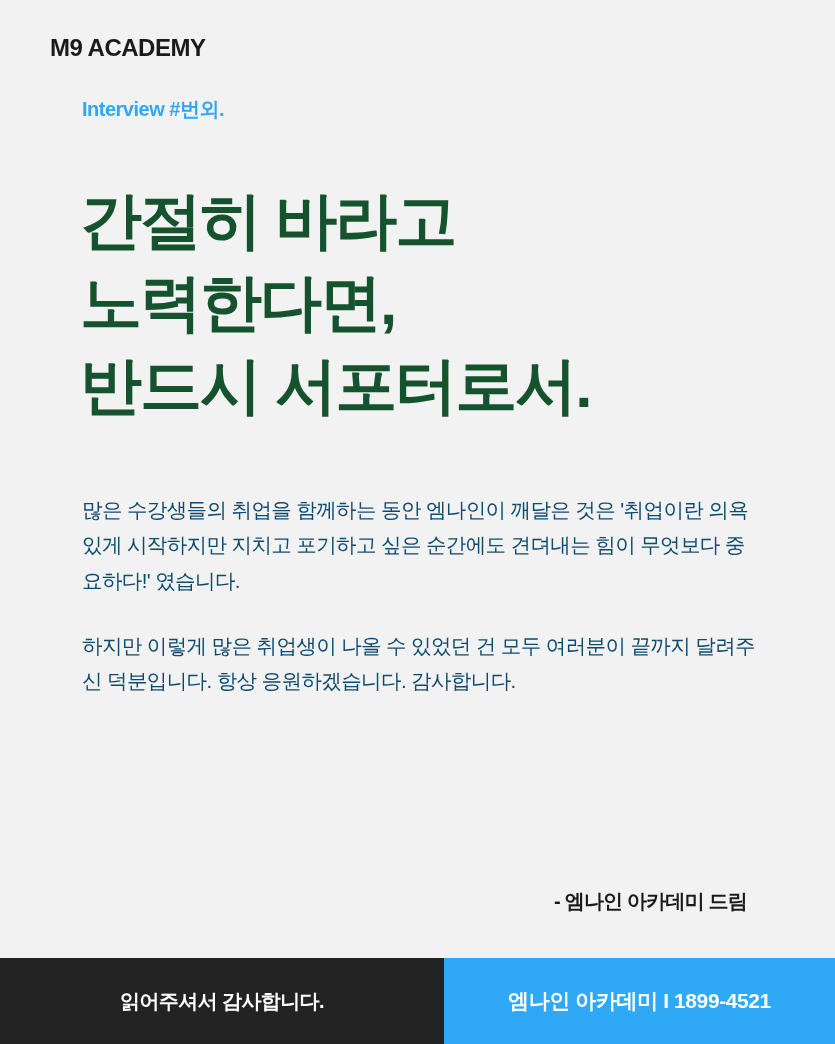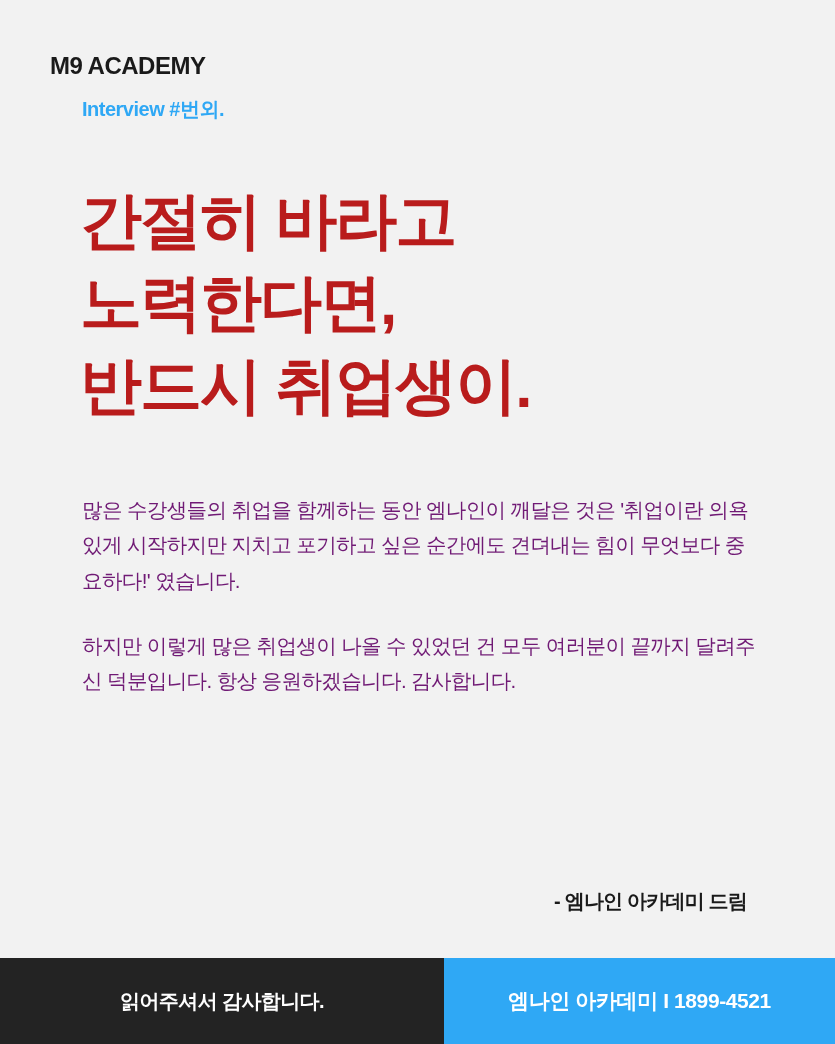--- a/index.html
+++ b/index.html
@@ -23,21 +23,21 @@
     flex-direction: column;
   }
   .content {
     flex: 1 1 auto;
     padding: 0;
     position: relative;
   }
   .brand {
     position: absolute;
     left: 50px;
-    top: 52px;
+    top: 34px;
     font-size: 24px;
     font-weight: bold;
     letter-spacing: -0.5px;
     color: #1a1a1a;
   }
   .interview-label {
     position: absolute;
     left: 82px;
     top: 96px;
     font-size: 20px;
@@ -47,35 +47,35 @@
   }
   .headline {
     position: absolute;
     left: 80px;
     top: 180px;
     width: 700px;
     font-size: 62px;
     font-weight: bold;
     line-height: 1.33;
     letter-spacing: -2px;
-    color: #b91c1c;
+    color: #14532d;
   }
   .headline .line {
     display: block;
     white-space: nowrap;
   }
   .body-copy {
     position: absolute;
     left: 82px;
     top: 492px;
     width: 676px;
     font-size: 20.5px;
     line-height: 1.72;
     letter-spacing: -0.6px;
-    color: #701a75;
+    color: #0c4a6e;
   }
   .body-copy p {
     margin: 0 0 30px 0;
   }
   .body-copy p:last-child {
     margin-bottom: 16px;
   }
   .signature {
     position: absolute;
     right: 88px;
@@ -120,21 +120,21 @@
 
   <div class="content">
 
     <div class="brand">M9 ACADEMY</div>
 
     <div class="interview-label">Interview #번외.</div>
 
     <div class="headline">
       <span class="line">간절히 바라고</span>
       <span class="line">노력한다면,</span>
-      <span class="line">반드시 취업생이.</span>
+      <span class="line">반드시 서포터로서.</span>
     </div>
 
     <div class="body-copy">
       <p>많은 수강생들의 취업을 함께하는 동안 엠나인이 깨달은 것은 '취업이란 의욕 있게 시작하지만 지치고 포기하고 싶은 순간에도 견뎌내는 힘이 무엇보다 중요하다!' 였습니다.</p>
       <p>하지만 이렇게 많은 취업생이 나올 수 있었던 건 모두 여러분이 끝까지 달려주신 덕분입니다. 항상 응원하겠습니다. 감사합니다.</p>
     </div>
 
     <div class="signature">- 엠나인 아카데미 드림</div>
 
   </div>

